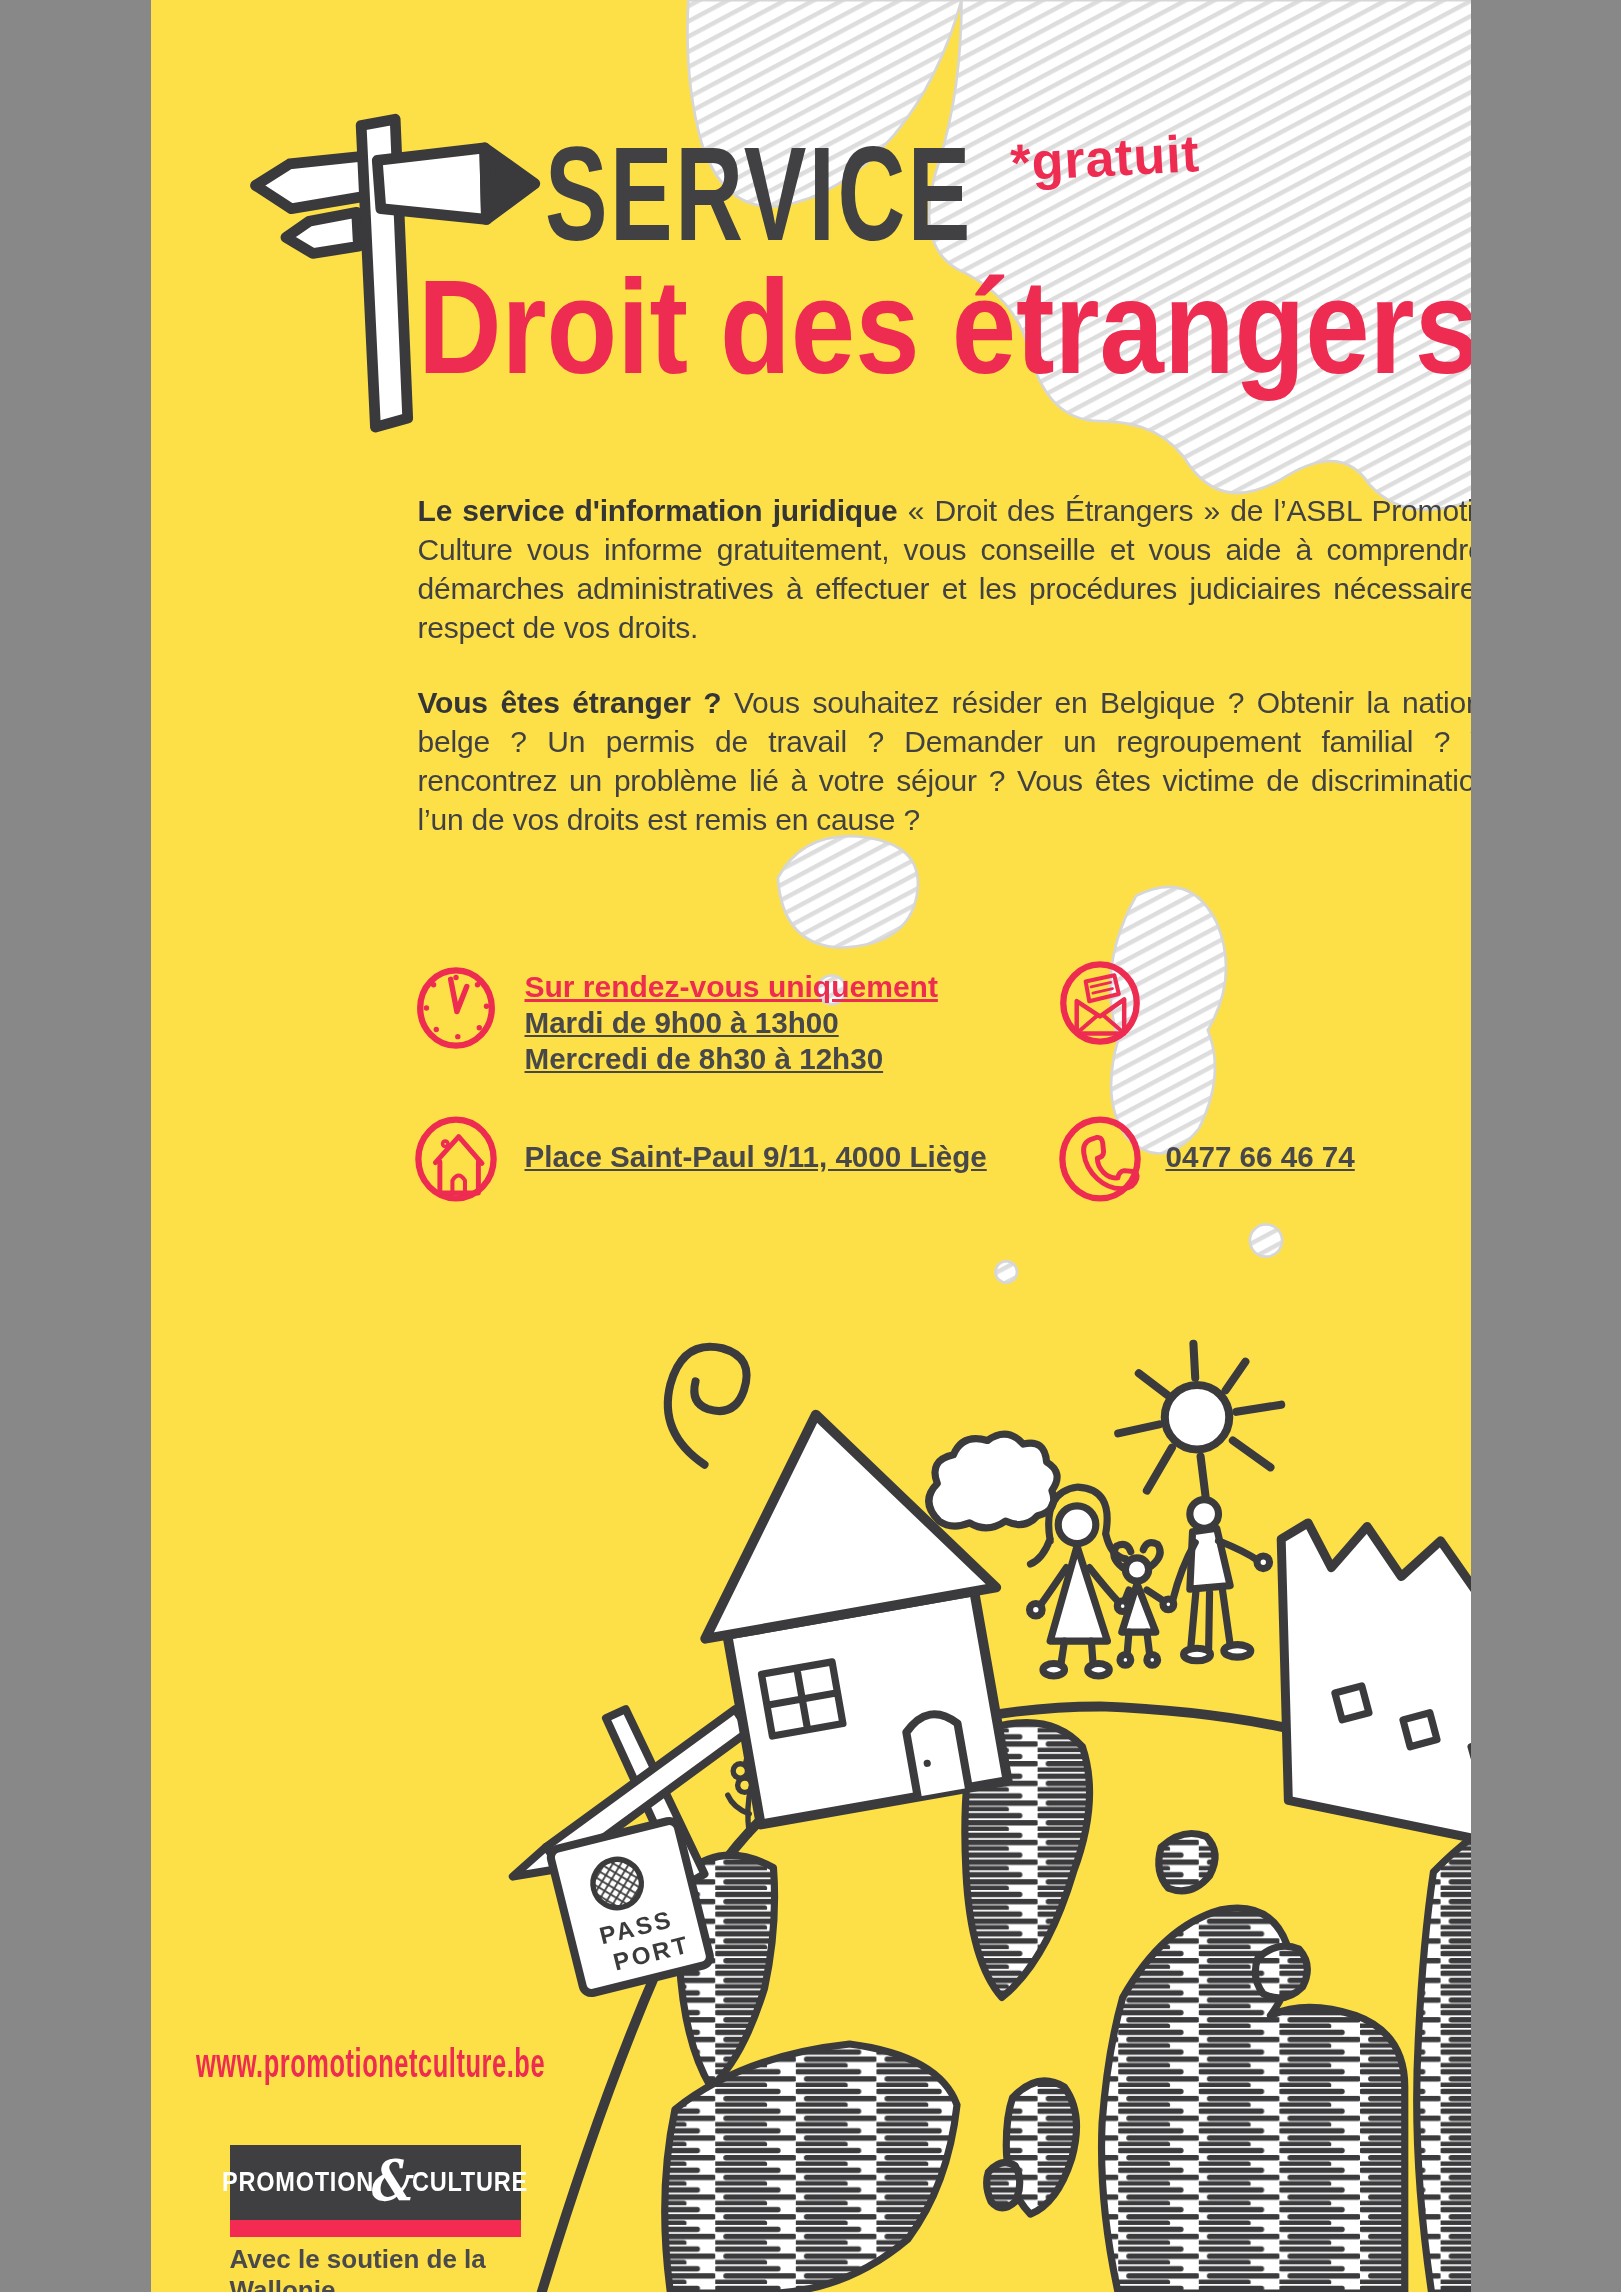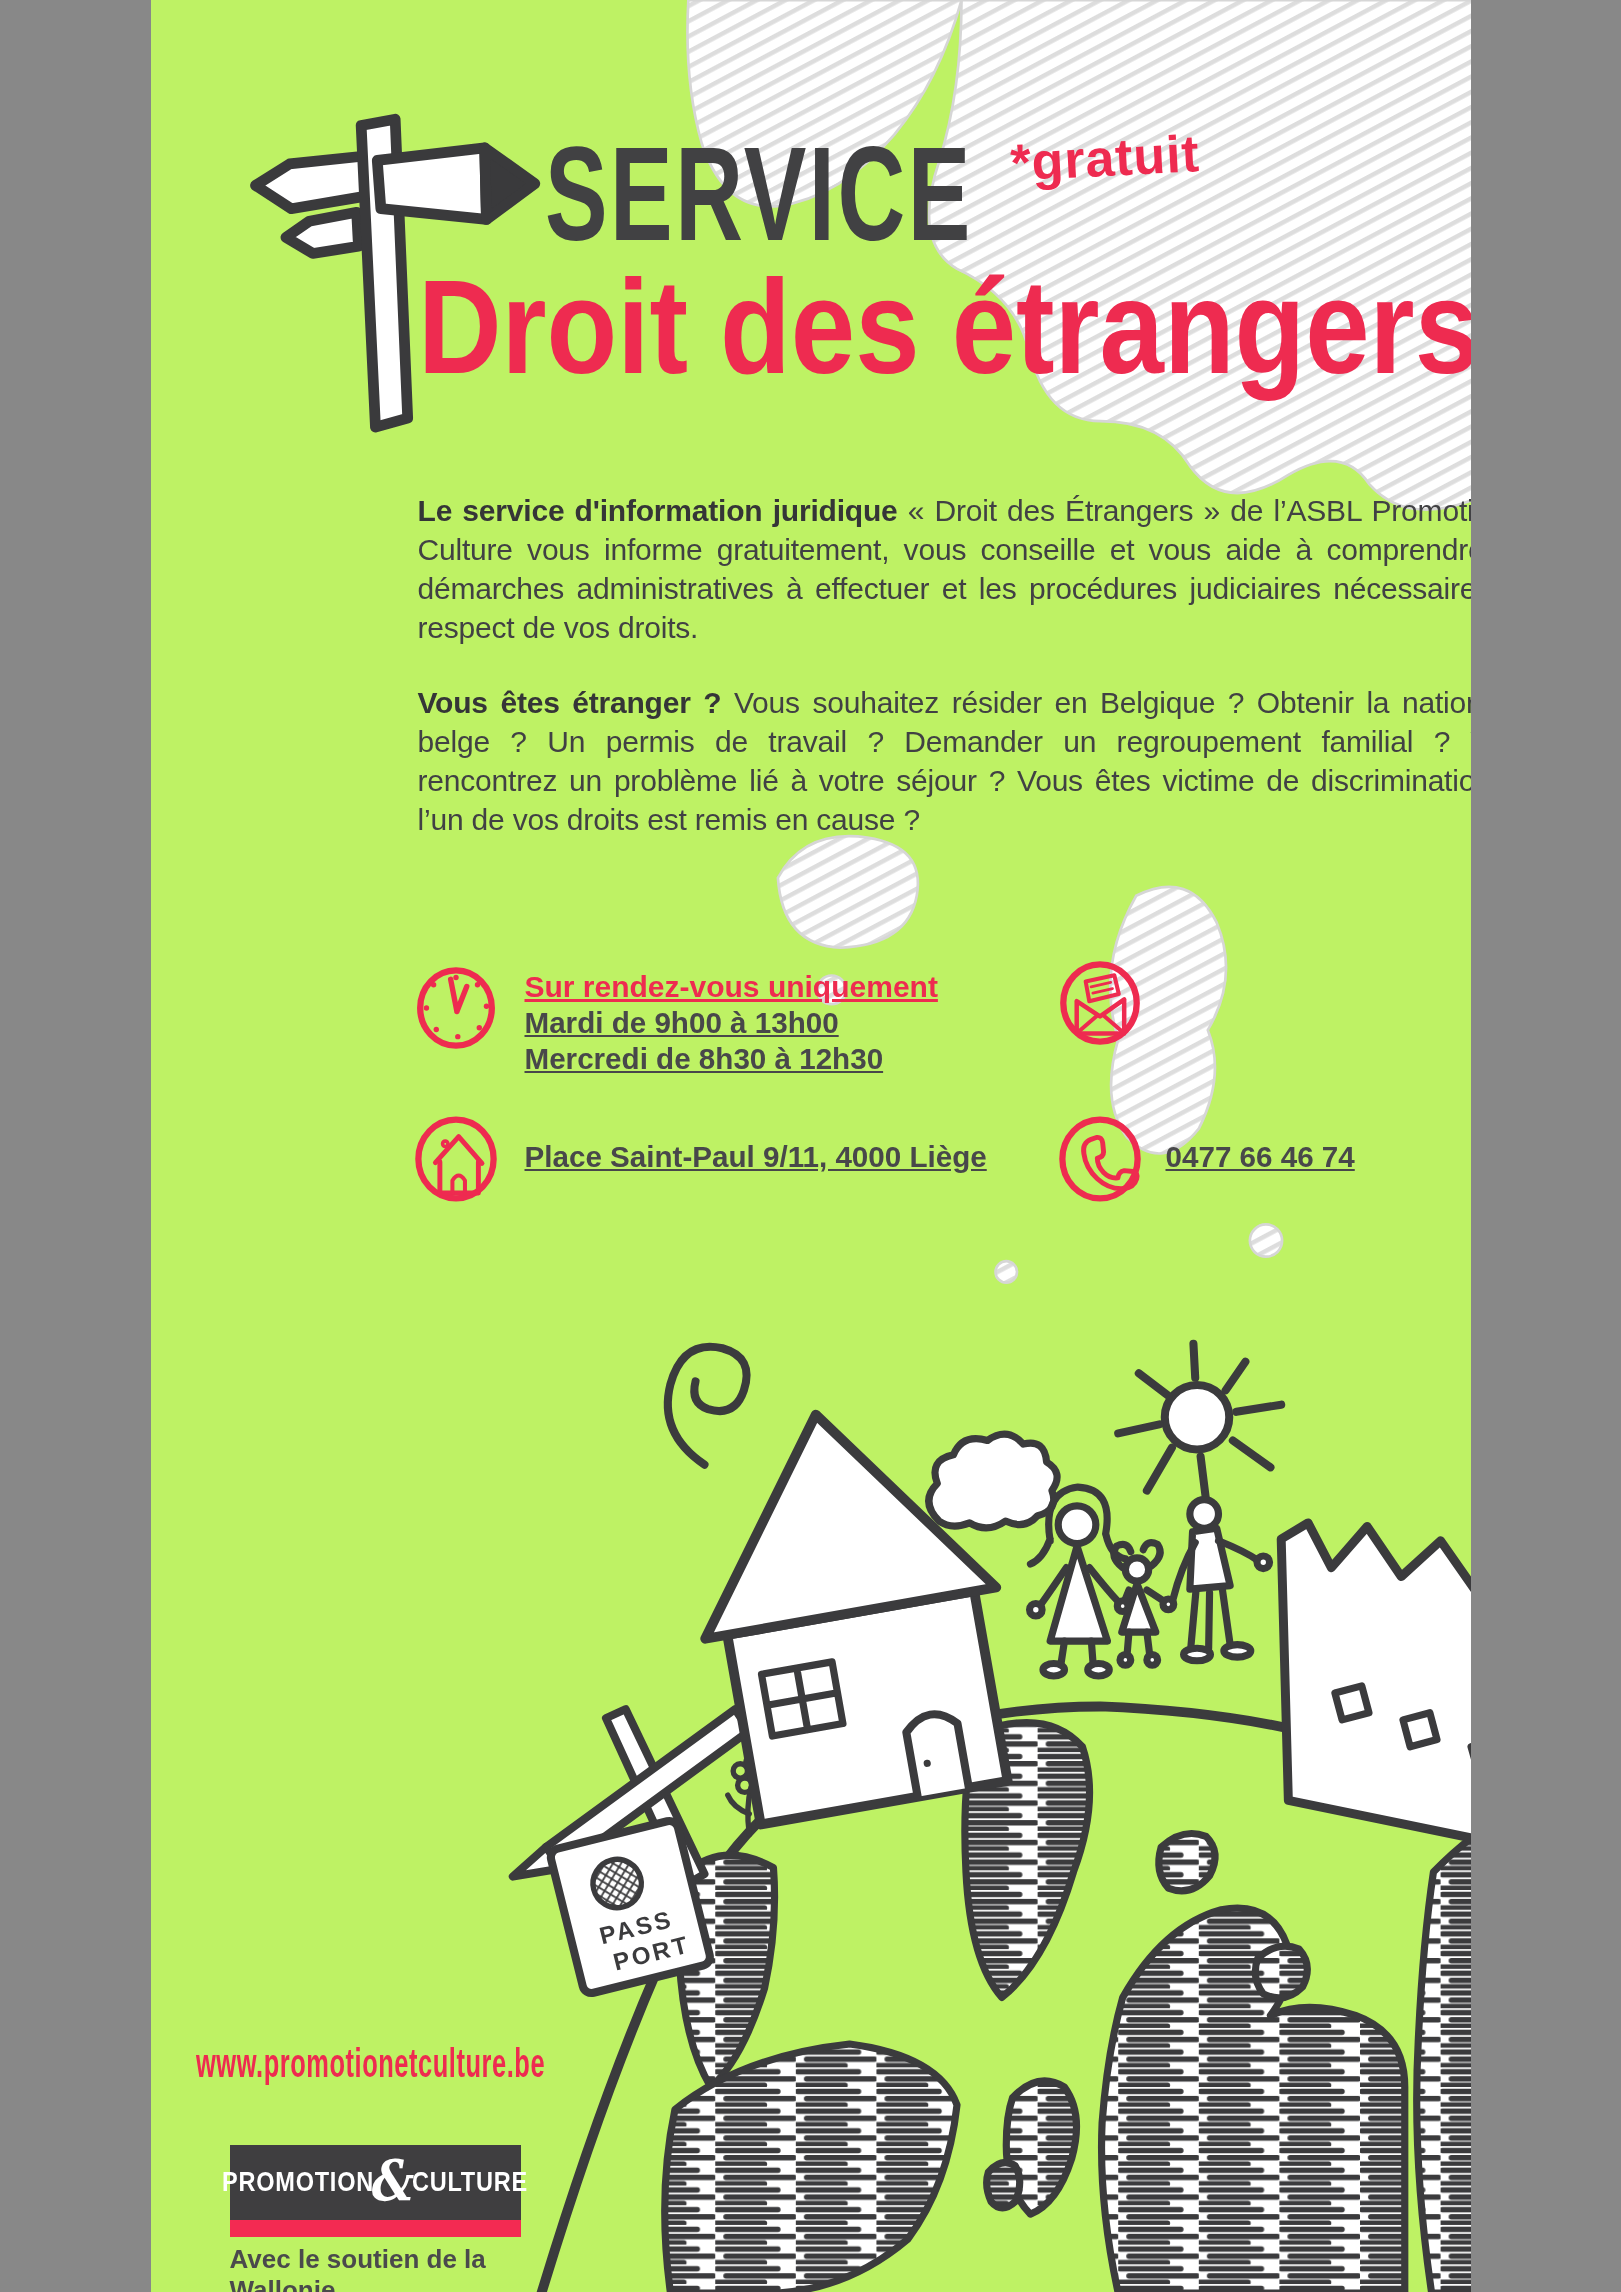--- a/index.html
+++ b/index.html
@@ -1,16 +1,16 @@
 <!DOCTYPE html>
 <html style="font-size:14.3px"><head>
 <meta charset="utf-8">
 <style>
   html,body{margin:0;padding:0;background:#888;}
-  .page{position:relative;width:1320px;height:2293px;margin:0 auto;background:#bef264;overflow:hidden;
+  .page{position:relative;width:1320px;height:2293px;margin:0 auto;background:#fde047;overflow:hidden;
         font-family:"Liberation Sans", sans-serif;}
   .abs{position:absolute;}
   
   .service{left:394px;top:127px;font-size:134px;font-weight:700;color:#414143;letter-spacing:3.6px;
            transform:scaleX(0.70);transform-origin:left top;line-height:1;}
   .gratuit{left:858px;top:133px;font-size:52px;font-weight:700;color:#ee2b50;letter-spacing:0.9px;
            transform:rotate(-3deg);transform-origin:left top;}
   .title{left:267px;top:258px;font-size:133px;font-weight:700;color:#ee2b50;line-height:1.05;
          transform:scaleX(0.87);transform-origin:left top;white-space:nowrap;}
   

